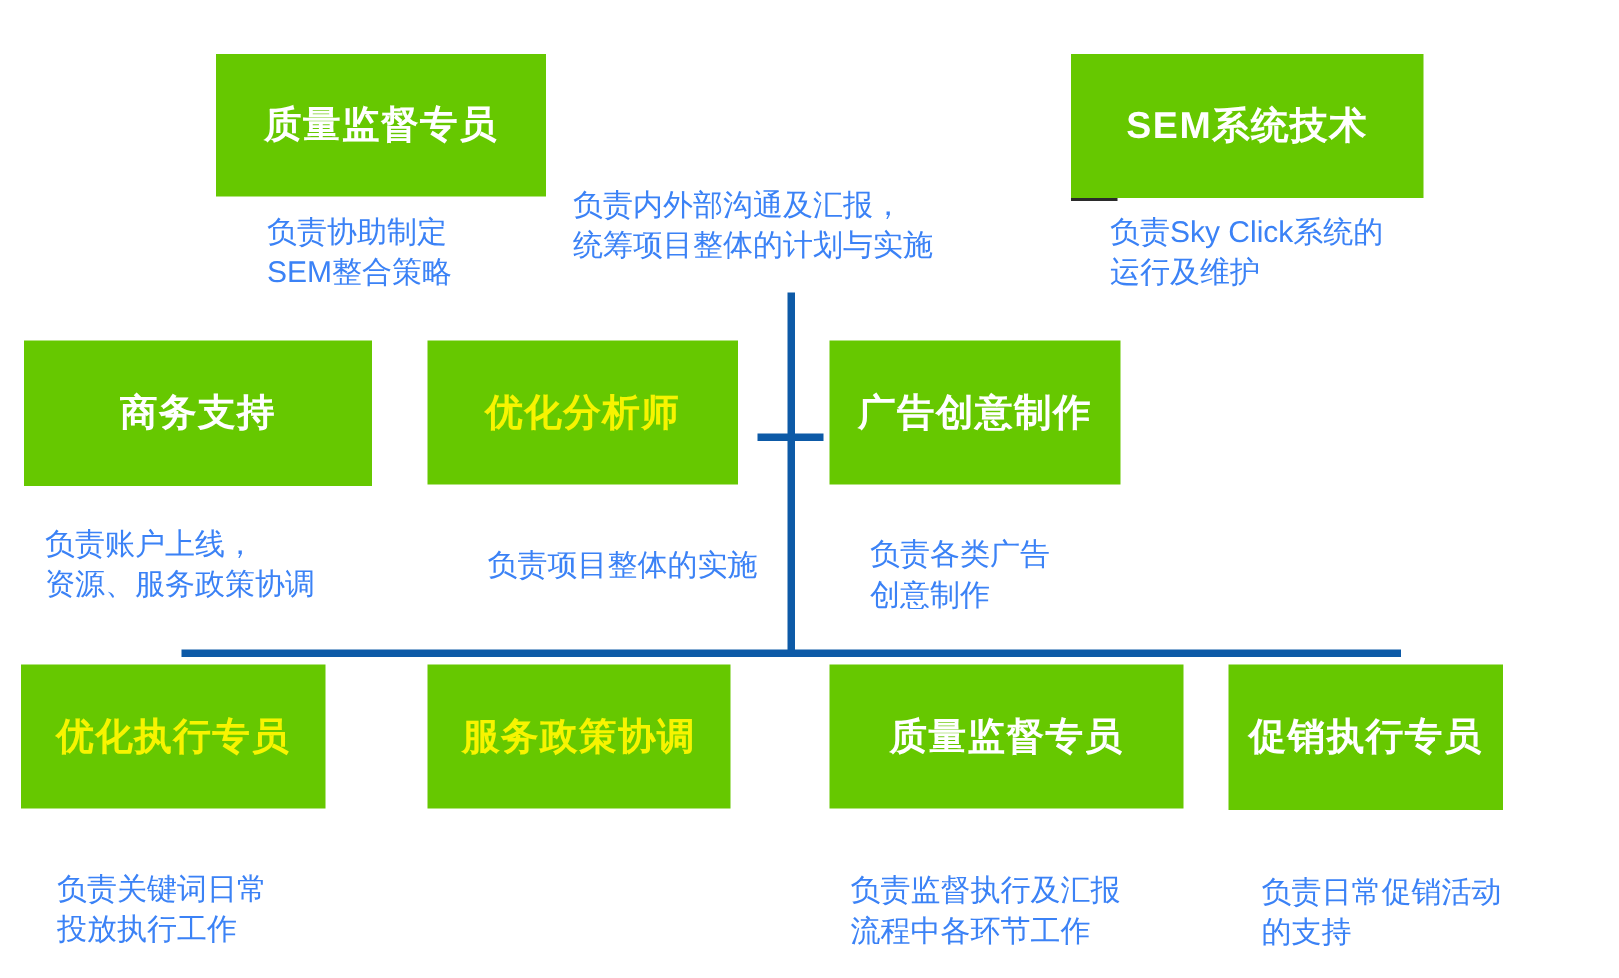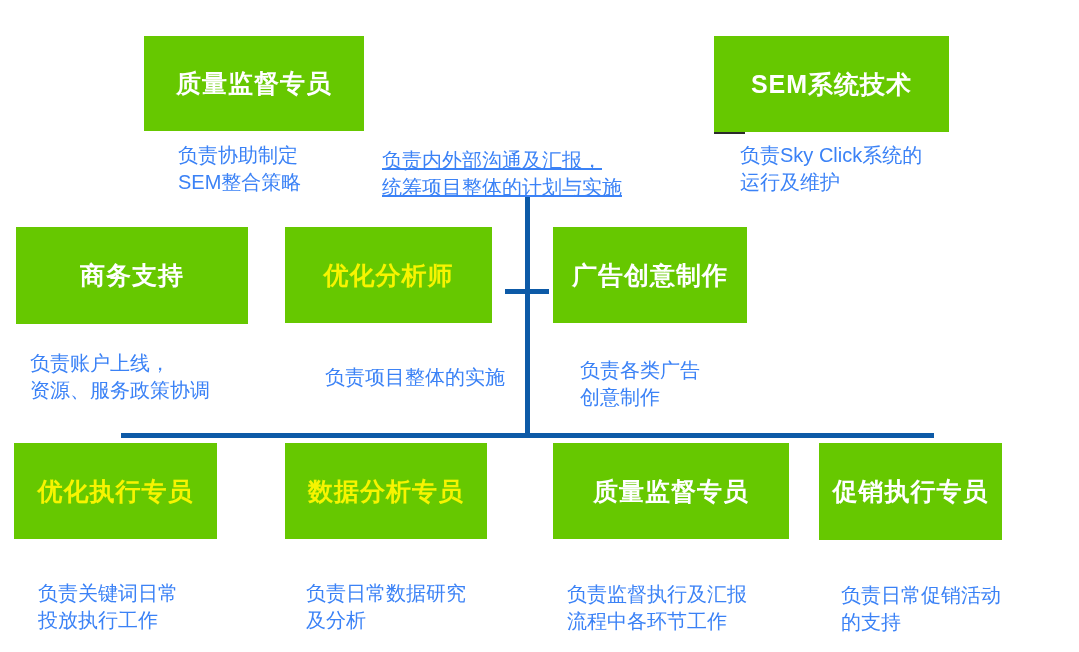--- a/index.html
+++ b/index.html
@@ -17,21 +17,21 @@
     position:absolute;font-size:20px;line-height:27px;color:#3b82f6;white-space:pre-line;
   }
   .connector{position:absolute;background:#0D5AA7;}
   .stray{position:absolute;background:#2b2b2b;}
 
   
   .n1{left:144px;top:36px;width:220px;height:95px;}
   .n2{left:418px;top:36px;width:220px;height:95px;}
   .n3{left:714px;top:36px;width:235px;height:96px;}
   .d1{left:178px;top:142px;}
-  .d2{left:382px;top:147px;text-decoration:underline;}
+  .d2{left:382px;top:124px;}
   .d3{left:740px;top:142px;}
   
   .n4{left:16px;top:227px;width:232px;height:97px;}
   .n5{left:285px;top:227px;width:207px;height:96px;}
   .n6{left:553px;top:227px;width:194px;height:96px;}
   .d4{left:30px;top:350px;}
   .d5{left:287px;top:364px;margin-left:38px;}
   .d6{left:580px;top:357px;}
   
   .n7{left:14px;top:443px;width:203px;height:96px;}
@@ -90,24 +90,22 @@
   <div class="desc d6">负责各类广告
 创意制作</div>
 
   <div class="box n7 t-yellow">
     <span class="box-title">优化执行专员</span>
   </div>
   <div class="desc d7">负责关键词日常
 投放执行工作</div>
 
   <div class="box n8 t-yellow">
-    <span class="box-title">数据分析专员</span>
+    <span class="box-title">服务政策协调</span>
   </div>
-  <div class="desc d8">负责日常数据研究
-及分析</div>
 
   <div class="box n9 t-white">
     <span class="box-title">质量监督专员</span>
   </div>
   <div class="desc d9">负责监督执行及汇报
 流程中各环节工作</div>
 
   <div class="box n10 t-white">
     <span class="box-title">促销执行专员</span>
   </div>

